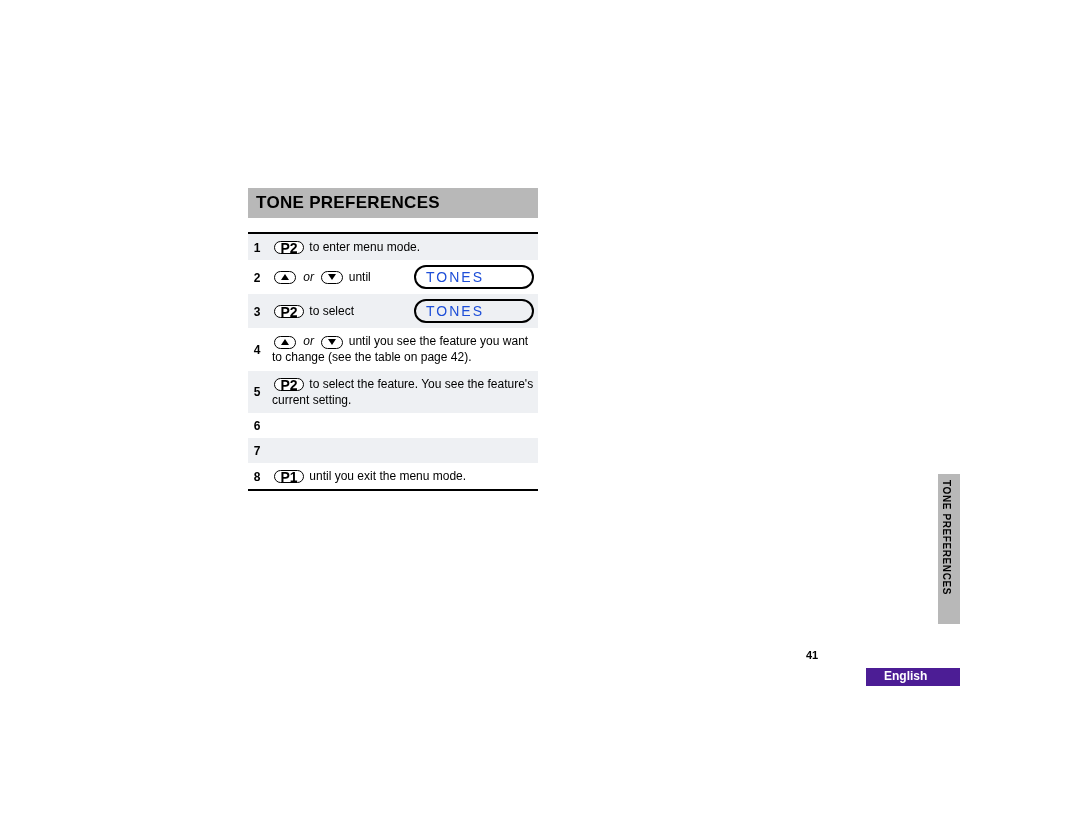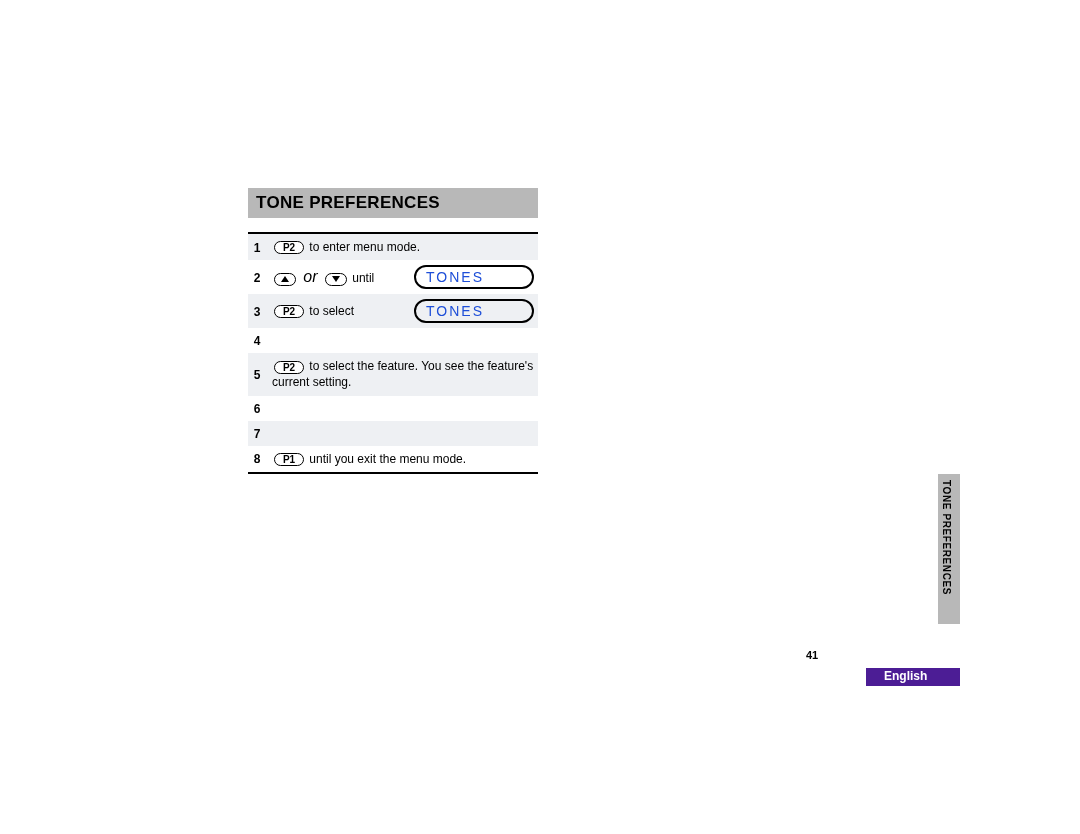--- a/index.html
+++ b/index.html
@@ -82,38 +82,38 @@
     height: 13px;
     line-height: 12px;
     text-align: center;
     font-family: Arial, Helvetica, sans-serif;
     background: #fff;
     box-sizing: border-box;
     margin: 0 2px;
   }
   .btn-p {
     width: 30px;
-    font-size: 10px;
+    font-size: 14px;
     font-weight: bold;
     padding-top: 0px;
   }
   .btn-arrow {
     width: 22px;
     padding-top: 0px;
     position: relative;
   }
   .btn-arrow svg {
     display: block;
     margin: 0 auto;
     width: 10px;
     height: 10px;
   }
   .or-text {
     font-style: italic;
-    font-size: 16px;
+    font-size: 12px;
     margin: 0 2px;
   }
 
   
   .lcd {
     min-width: 120px;
     height: 24px;
     border: 2.3px solid #000;
     border-radius: 12px;
     box-sizing: border-box;
@@ -224,20 +224,34 @@
           <span class="btn btn-p">P2</span>
           <span>to select</span>
         </div>
         <div class="step-display">
           <span class="lcd">TONES</span>
         </div>
       </div>
 
       <div class="step-row">
         <div class="step-num">4</div>
+        <div class="step-text">
+          <span class="btn btn-arrow">
+            <svg viewBox="0 0 10 10">
+                <polygon points="5,2 9,8 1,8" fill="#000"></polygon>
+              </svg>
+          </span>
+          <span class="or-text">or</span>
+          <span class="btn btn-arrow">
+            <svg viewBox="0 0 10 10">
+                <polygon points="1,2 9,2 5,8" fill="#000"></polygon>
+              </svg>
+          </span>
+          <span>until you see the feature you want to change (see the table on page 42).</span>
+        </div>
       </div>
 
       <div class="step-row alt">
         <div class="step-num">5</div>
         <div class="step-text">
           <span class="btn btn-p">P2</span>
           <span>to select the feature. You see the feature's current setting.</span>
         </div>
       </div>
 

